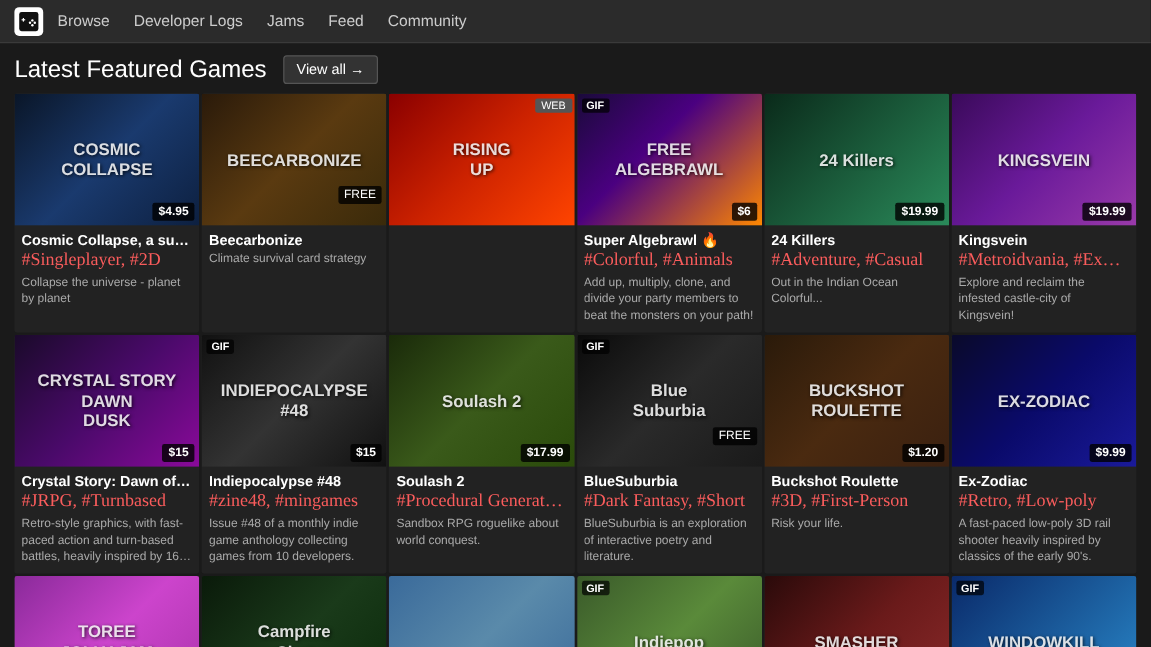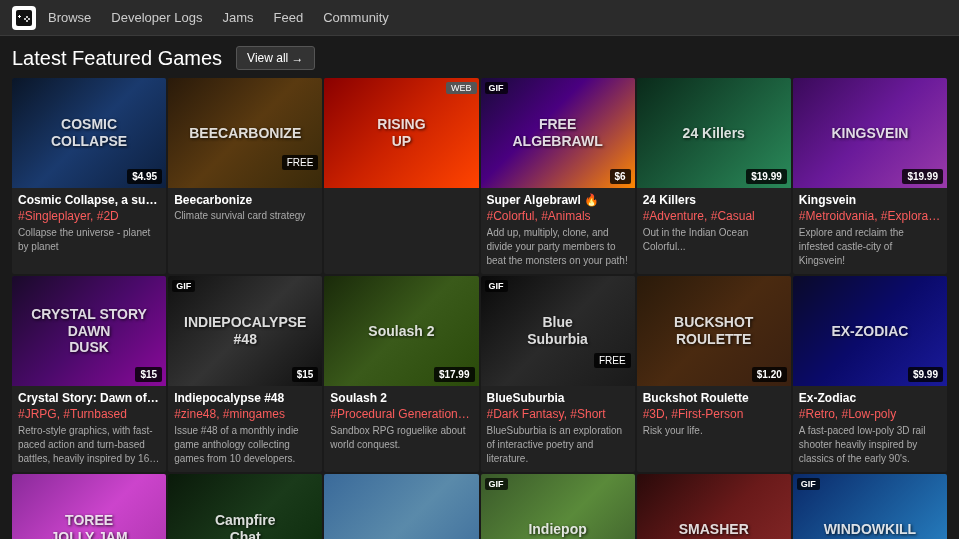--- a/index.html
+++ b/index.html
@@ -107,26 +107,27 @@
     .game-title {
       font-size: 12px;
       font-weight: bold;
       color: #fff;
       margin-bottom: 2px;
       white-space: nowrap;
       overflow: hidden;
       text-overflow: ellipsis;
     }
     .game-tags {
-      font-size: 12px;
+      font-size: 15px;
       color: #fa5c5c;
       margin-bottom: 3px;
       white-space: nowrap;
       overflow: hidden;
       text-overflow: ellipsis;
+      font-family: Liberation Serif, serif;
     }
     .game-desc {
       font-size: 10px;
       color: #aaa;
       line-height: 1.4;
       display: -webkit-box;
       -webkit-line-clamp: 3;
       -webkit-box-orient: vertical;
       overflow: hidden;
     }

